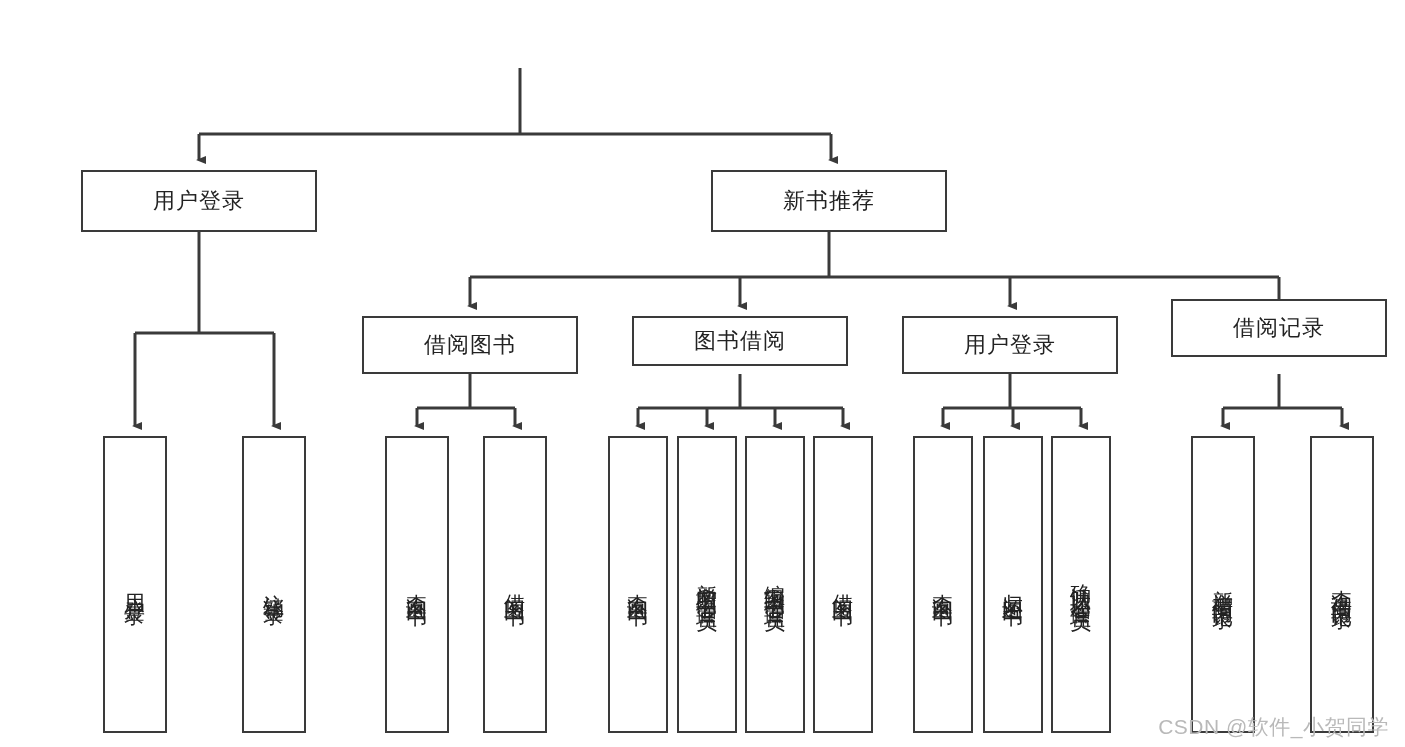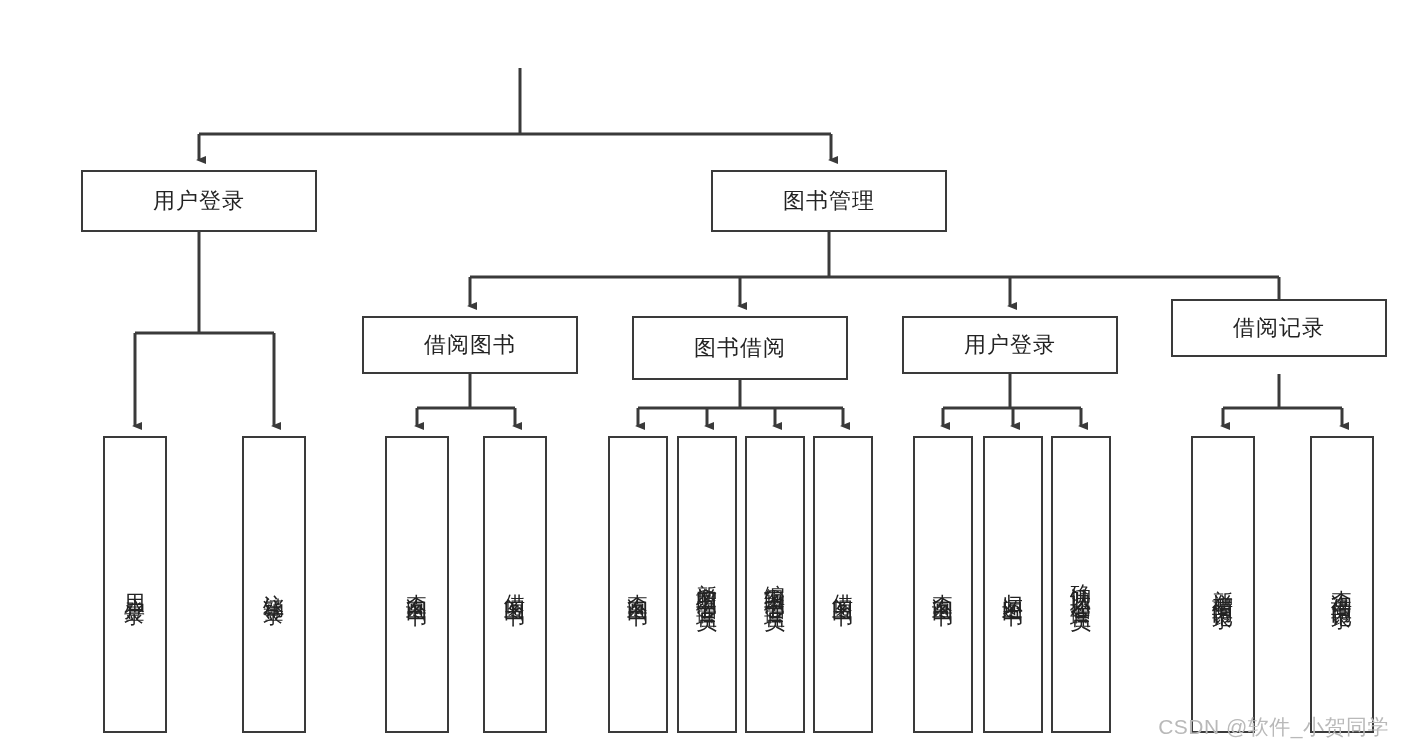--- a/index.html
+++ b/index.html
@@ -119,27 +119,27 @@
       <path d="M1223,408 L1223,426" marker-end="url(#arrowhead)"></path>
       <path d="M1342,408 L1342,426" marker-end="url(#arrowhead)"></path>
     </g>
   </svg>
 
 
   <div class="node horiz" style="left:81px; top:170px; width:236px; height:62px;">
     <span class="node-label">用户登录</span>
   </div>
   <div class="node horiz" style="left:711px; top:170px; width:236px; height:62px;">
-    <span class="node-label">图书管理</span>
+    <span class="node-label">新书推荐</span>
   </div>
 
   <div class="node horiz" style="left:362px; top:316px; width:216px; height:58px;">
     <span class="node-label">借阅图书</span>
   </div>
-  <div class="node horiz" style="left:632px; top:316px; width:216px; height:64px;font-family:Liberation Serif, serif;">
+  <div class="node horiz" style="left:632px; top:316px; width:216px; height:50px;font-family:Liberation Serif, serif;">
     <span class="node-label">图书借阅</span>
   </div>
   <div class="node horiz" style="left:902px; top:316px; width:216px; height:58px;">
     <span class="node-label">用户登录</span>
   </div>
   <div class="node horiz" style="left:1171px; top:299px; width:216px; height:58px;">
     <span class="node-label">借阅记录</span>
   </div>
 
   <div class="node vert" style="left:103px; top:436px; width:64px; height:297px;">

